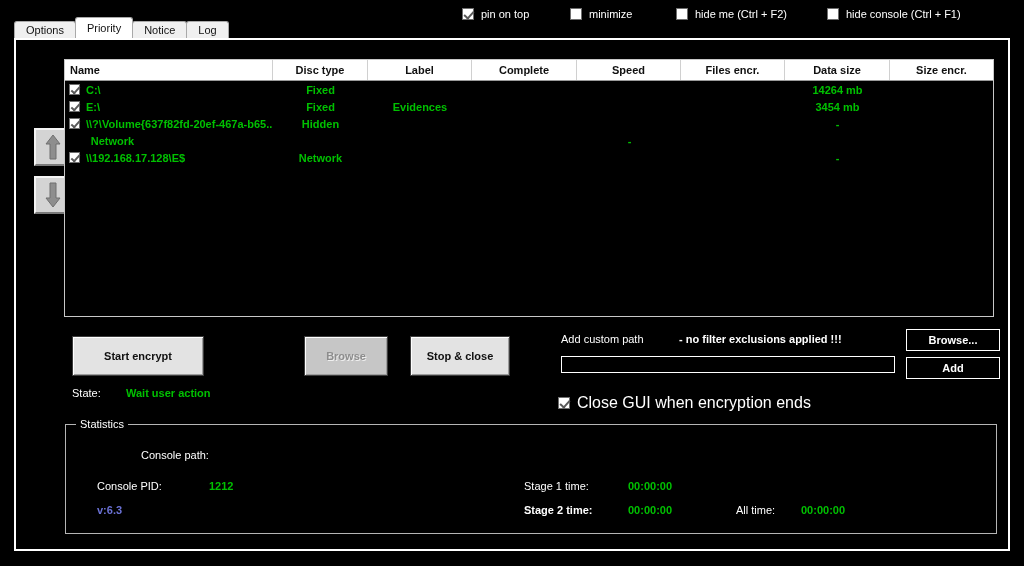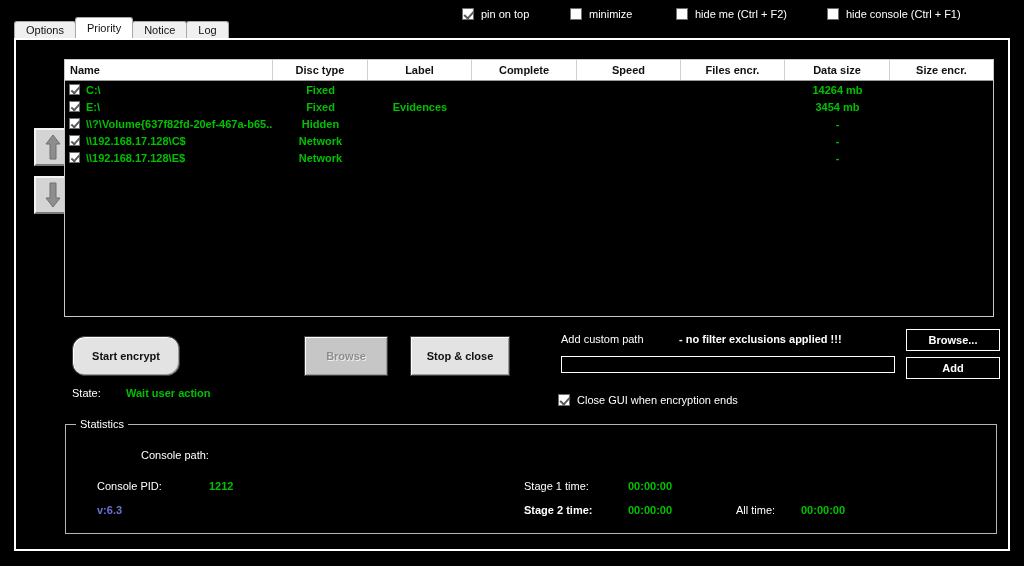--- a/index.html
+++ b/index.html
@@ -187,21 +187,21 @@
     display: flex;
     align-items: center;
     justify-content: center;
     box-shadow: inset 1px 1px 0 #ffffff, inset -1px -1px 0 #9d9d9d;
   }
   .btn3d.disabled {
     background: #c6c6c6;
     color: #8d8d8d;
     text-shadow: 1px 1px 0 #efefef;
   }
-  .btn-start { left: 56px; top: 296px; width: 108px; height: 40px; border-radius: 13px; }
+  .btn-start { left: 56px; top: 296px; width: 132px; height: 40px; }
   .btn-pause { left: 288px; top: 296px; width: 84px; height: 40px; }
   .btn-stop  { left: 394px; top: 296px; width: 100px; height: 40px; }
 
   .btn-outline {
     position: absolute;
     background: #000;
     border: 1px solid #ffffff;
     color: #ffffff;
     font-size: 11px;
     font-weight: bold;
@@ -241,21 +241,21 @@
     border: 1px solid #ffffff;
   }
 
   .chk-closegui {
     position: absolute;
     left: 542px; top: 354px;
     display: flex;
     align-items: center;
     gap: 7px;
     color: #ffffff;
-    font-size: 11px;
+    font-size: 16px;
     white-space: nowrap;
     justify-content: space-between;
   }
 
   
   .statgroup {
     position: absolute;
     left: 49px; top: 384px;
     width: 932px; height: 110px;
     border: 1px solid #b5b5b5;
@@ -392,24 +392,20 @@
             </div>
             <div class="lcell c-disc">Hidden</div>
             <div class="lcell c-label"></div>
             <div class="lcell c-complete"></div>
             <div class="lcell c-speed"></div>
             <div class="lcell c-files"></div>
             <div class="lcell c-data">-</div>
             <div class="lcell c-size"></div>
           </div>
           <div class="lrow">
-            <div class="lcell c-name name">
-              <span class="cbox checked"></span>
-              <span>\\192.168.17.128\C$</span>
-            </div>
             <div class="lcell c-disc">Network</div>
             <div class="lcell c-label"></div>
             <div class="lcell c-complete"></div>
             <div class="lcell c-speed"></div>
             <div class="lcell c-files"></div>
             <div class="lcell c-data">-</div>
             <div class="lcell c-size"></div>
           </div>
           <div class="lrow">
             <div class="lcell c-name name">

